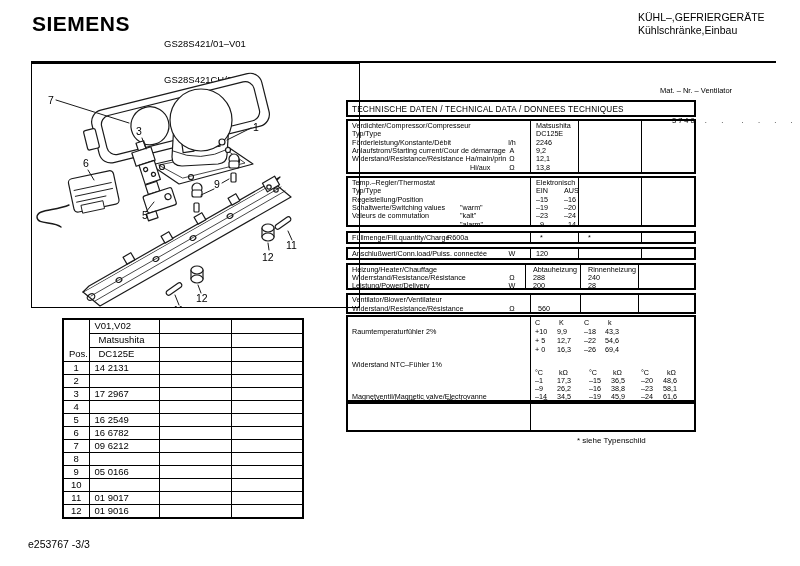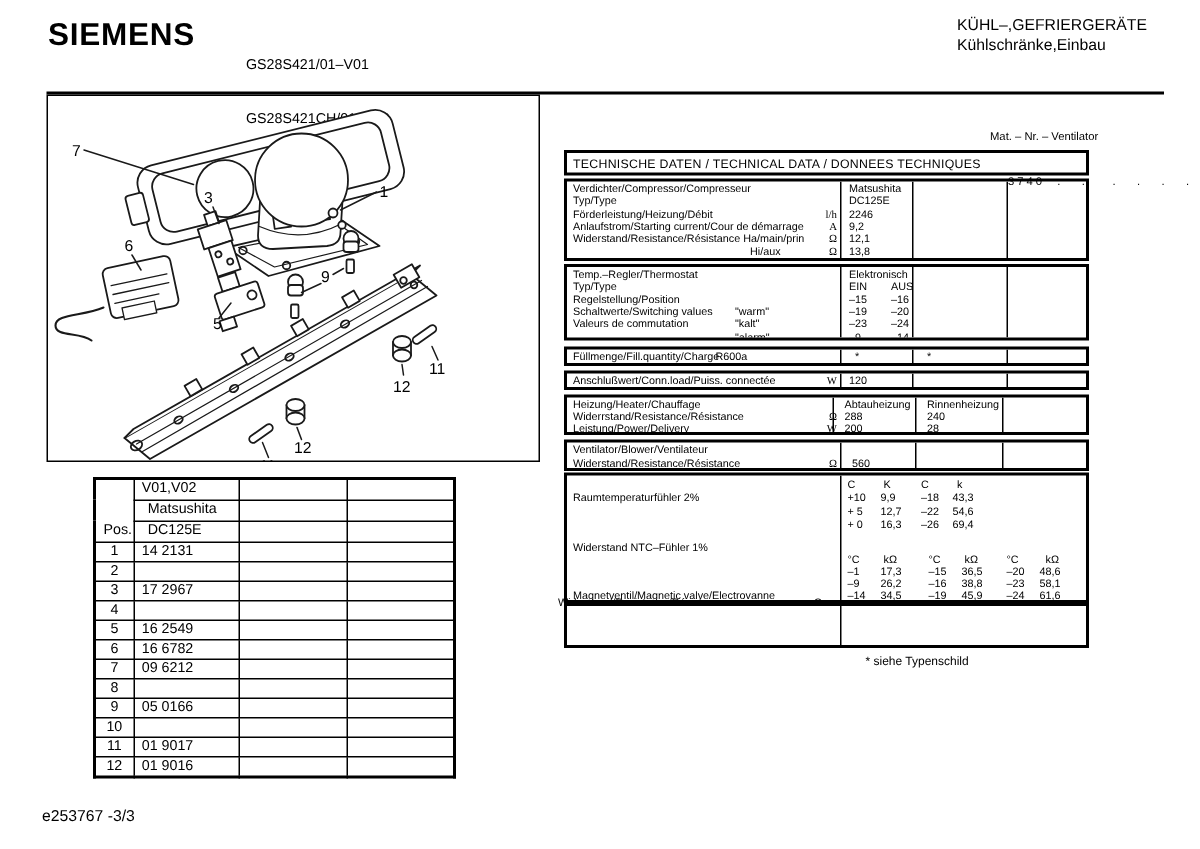--- a/index.html
+++ b/index.html
@@ -22,25 +22,25 @@
                 font-size:9.5px; border:2px solid #000; }
   table.parts td { border:1px solid #000; padding:0 0 0 5px; white-space:nowrap; overflow:hidden;
                    line-height:12px; vertical-align:middle; }
   table.parts tr.hrow { height:14px; }
   table.parts tr.drow { height:13px; }
   table.parts td.poshead { vertical-align:bottom; padding-bottom:1px; }
   table.parts td.posnum { text-align:center; padding:0; }
   table.parts td.ind { padding-left:9px; }
 
   
-  .sec { position:absolute; left:376px; width:350px; border:2px solid #000; overflow:hidden;
+  .sec { position:absolute; left:346px; width:350px; border:2px solid #000; overflow:hidden;
          background:transparent; font-size:7.2px;padding-left:28px; }
   .sec .vl { position:absolute; top:0; bottom:0; width:1px; background:#000; }
   .tl { position:absolute; left:4px; right:2px; height:8.5px; line-height:8.5px; white-space:nowrap; }
-  .tl .un { position:absolute; left:144px; width:32px; text-align:right;font-family:Liberation Serif, serif; }
+  .tl .un { position:absolute; left:144px; width:32px; text-align:center; }
   .tl .c { position:absolute; }
   .sec-title { font-size:8.2px; letter-spacing:.2px; }
   .overlay-line { left:372px; top:398px; width:178px; height:9px; font-size:7.2px; line-height:8.5px; white-space:nowrap; }
   .overlay-line .un { position:absolute; left:144px; width:32px; text-align:right; }
 </style>
 </head>
 <body>
 
 <div class="page">
 
@@ -309,21 +309,21 @@
   <div class="sec sec-title" style="top:100px;height:17px">
     <div class="tl" style="top:3px;height:10px;line-height:10px">TECHNISCHE DATEN / TECHNICAL DATA / DONNEES TECHNIQUES</div>
   </div>
 
   <div class="sec" style="top:119px;height:55px">
     <i class="vl" style="left:182px"></i>
     <i class="vl" style="left:230px"></i>
     <i class="vl" style="left:293px"></i>
     <div class="tl" style="top:1px"><span>Verdichter/Compressor/Compresseur</span><span class="un"></span><span class="c" style="left:184px">Matsushita</span></div>
     <div class="tl" style="top:9px"><span>Typ/Type</span><span class="un"></span><span class="c" style="left:184px">DC125E</span></div>
-    <div class="tl" style="top:18px"><span>Förderleistung/Heizung/Débit</span><span class="un">l/h</span><span class="c" style="left:184px">2246</span></div>
+    <div class="tl" style="top:18px"><span>Förderleistung/Konstante/Débit</span><span class="un">l/h</span><span class="c" style="left:184px">2246</span></div>
     <div class="tl" style="top:26px"><span>Anlaufstrom/Starting current/Cour de démarrage</span><span class="un">A</span><span class="c" style="left:184px">9,2</span></div>
     <div class="tl" style="top:34px"><span>Widerstand/Resistance/Résistance Ha/main/prin</span><span class="un">Ω</span><span class="c" style="left:184px">12,1</span></div>
     <div class="tl" style="top:43px">
         <span class="c" style="left:118px">Hi/aux</span>
         <span class="un">Ω</span>
         <span class="c" style="left:184px">13,8</span>
       </div>
   </div>
 
   <div class="sec" style="top:176px;height:51px">

